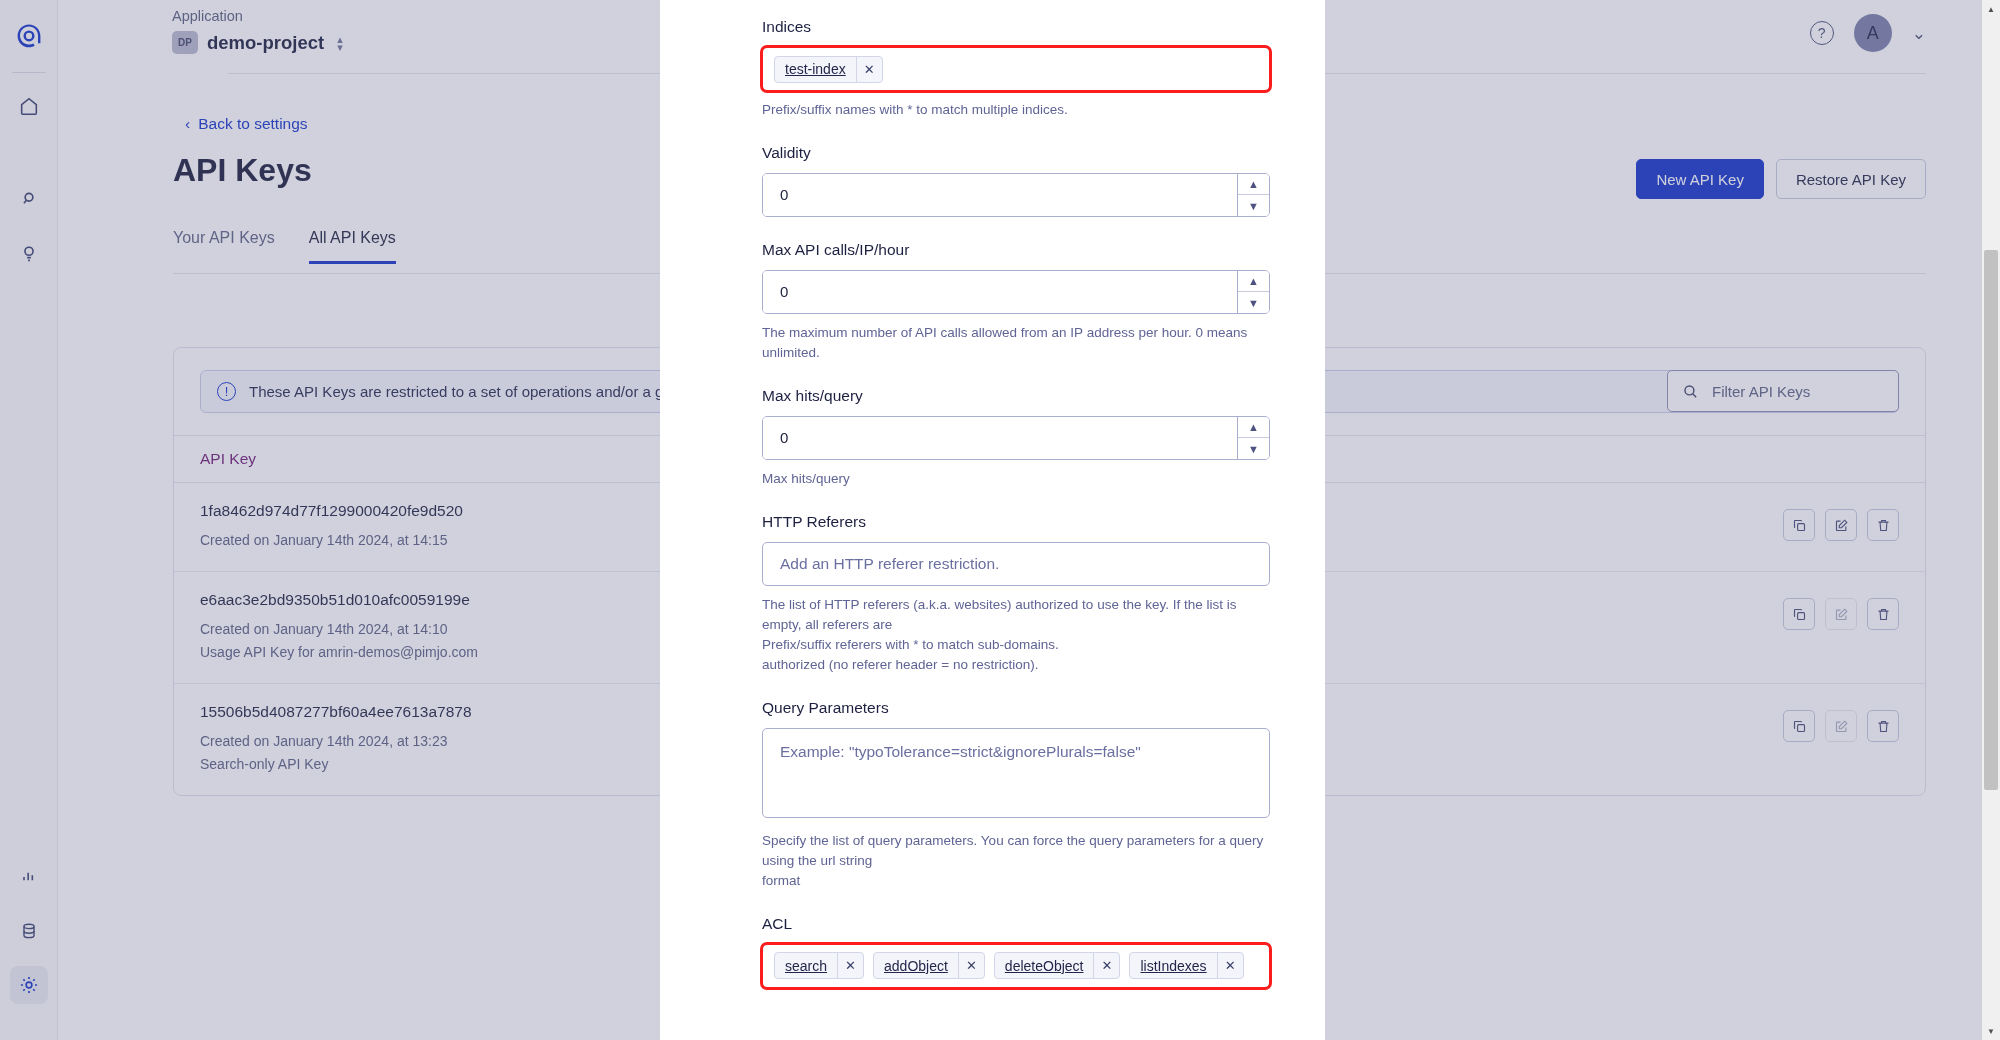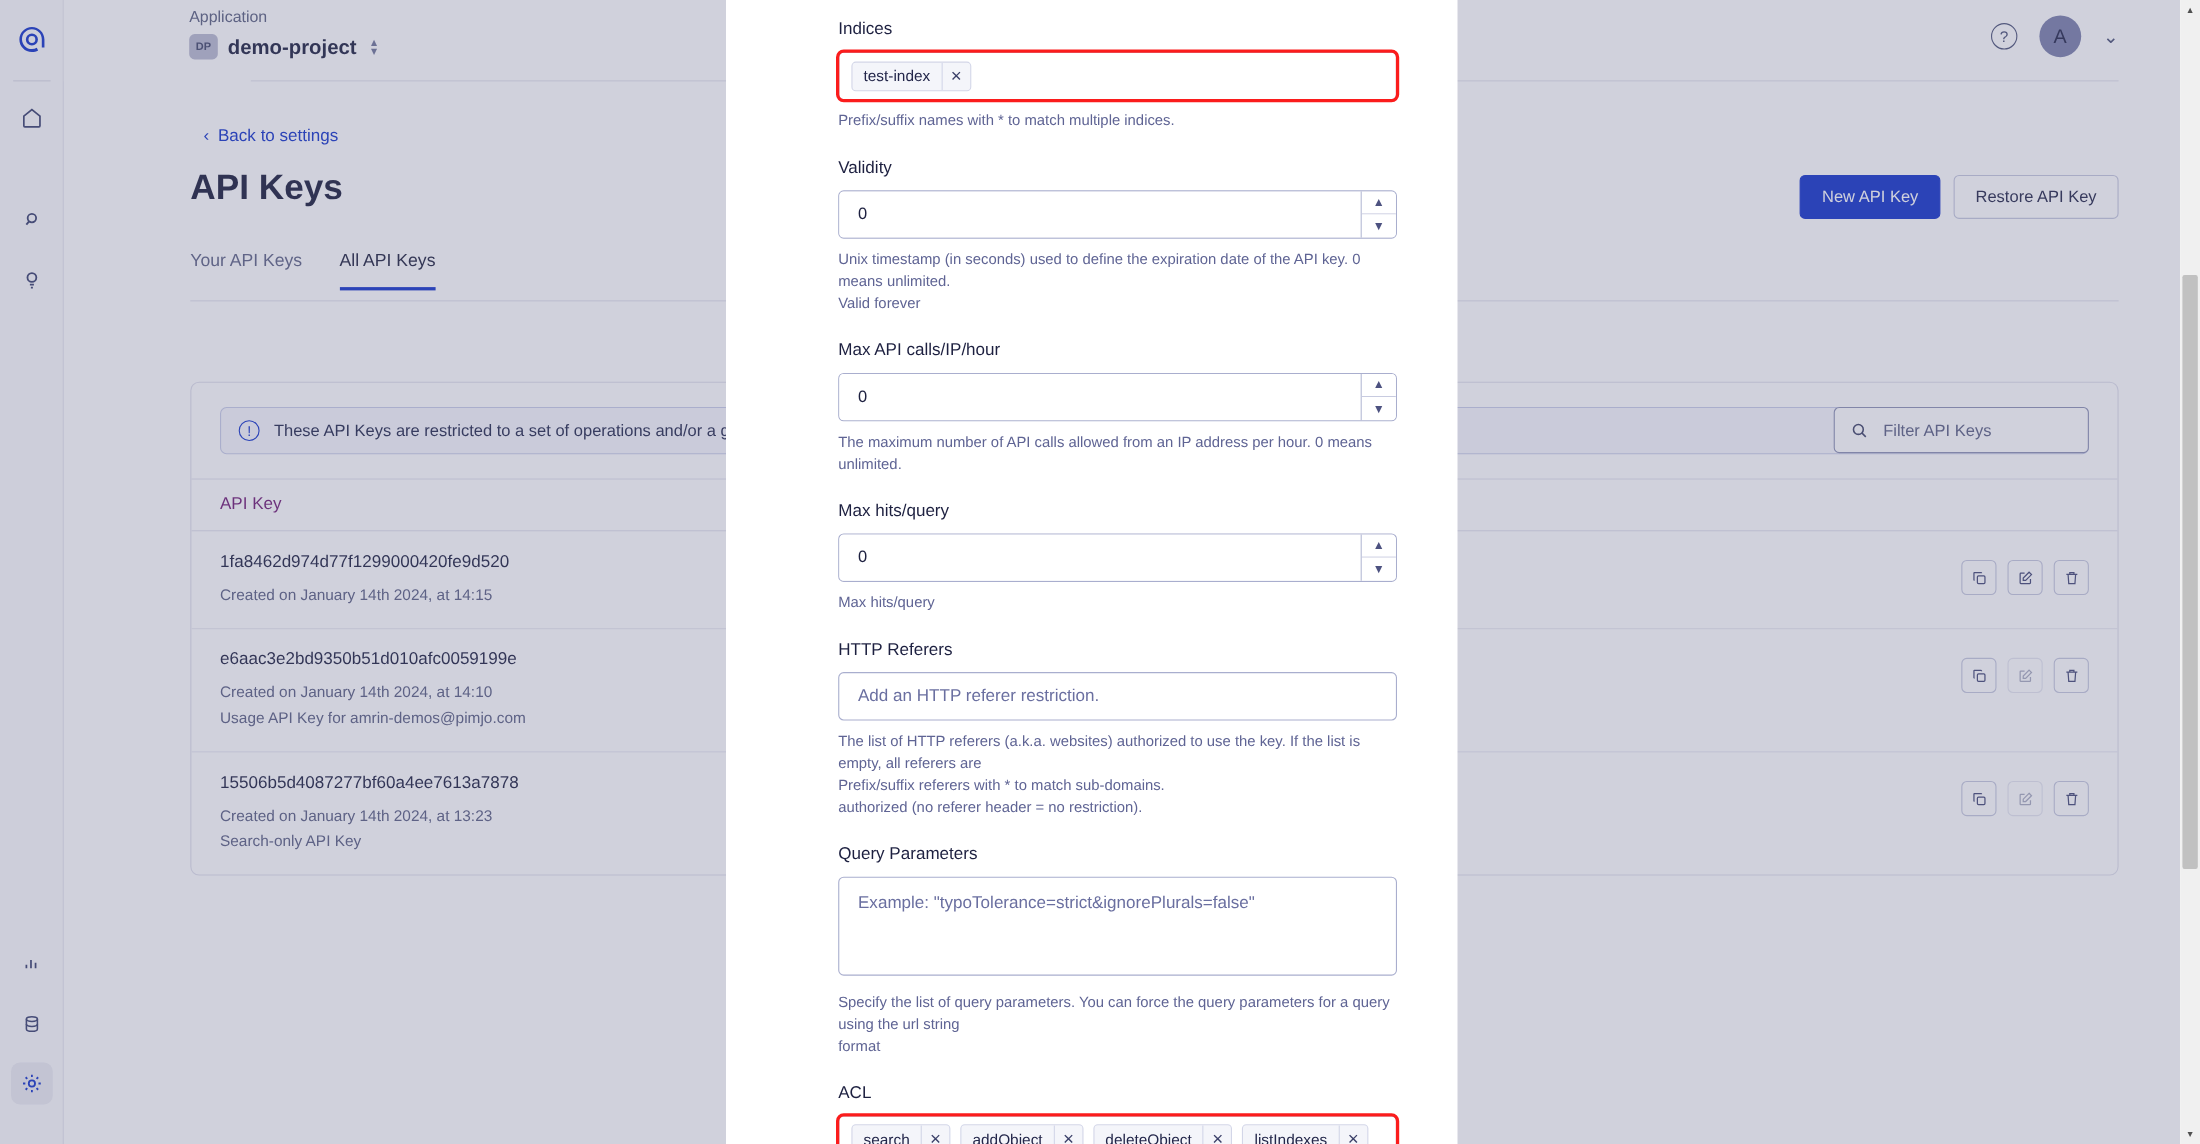--- a/index.html
+++ b/index.html
@@ -149,21 +149,21 @@
     border: 1px solid #a9aece; border-radius: 5px;
     min-height: 44px; display: flex; align-items: center; gap: 9px;
     padding: 0 11px; background: #fff; flex-wrap: wrap;
   }
   .tagbox.highlight { outline: 3px solid #fb1c1c; outline-offset: -1px; border-color: #a9aece; }
   .tag {
     display: flex; align-items: stretch; height: 27px;
     border: 1px solid #d3d6e8; border-radius: 4px; background: #f4f5fa;
     overflow: hidden;
   }
-  .tag-label { font-size: 14px; color: #23264a; padding: 0 10px; display: flex; align-items: center; }
+  .tag-label { font-size: 14px; color: #23264a; padding: 0 10px; display: flex; align-items: center; text-decoration: underline; }
   .tag-x {
     width: 26px; border-left: 1px solid #d3d6e8;
     display: flex; align-items: center; justify-content: center;
     font-size: 13px; color: #3a3f68;
   }
 
   .numwrap { display: flex; border: 1px solid #a9aece; border-radius: 5px; overflow: hidden; height: 44px; }
   .numwrap input {
     flex: 1; border: none; outline: none;
     font-size: 15px; color: #1d2040; padding: 0 17px;
@@ -401,24 +401,20 @@
 
       <div class="field">
         <div class="field-label">Validity</div>
         <div class="numwrap">
           <input type="text" value="0" style="">
           <div class="spin">
             <div>▲</div>
             <div>▼</div>
           </div>
         </div>
-        <div class="field-help">
-          <div>Unix timestamp (in seconds) used to define the expiration date of the API key. 0 means unlimited.</div>
-          <div>Valid forever</div>
-        </div>
       </div>
 
       <div class="field">
         <div class="field-label">Max API calls/IP/hour</div>
         <div class="numwrap">
           <input type="text" value="0" style="">
           <div class="spin">
             <div>▲</div>
             <div>▼</div>
           </div>

